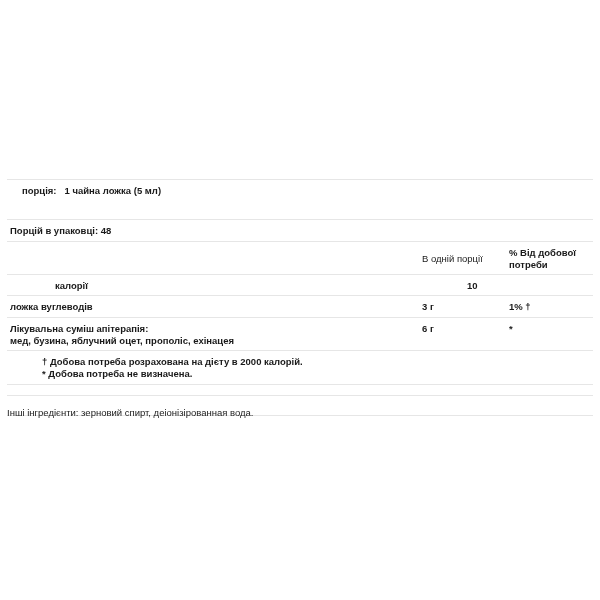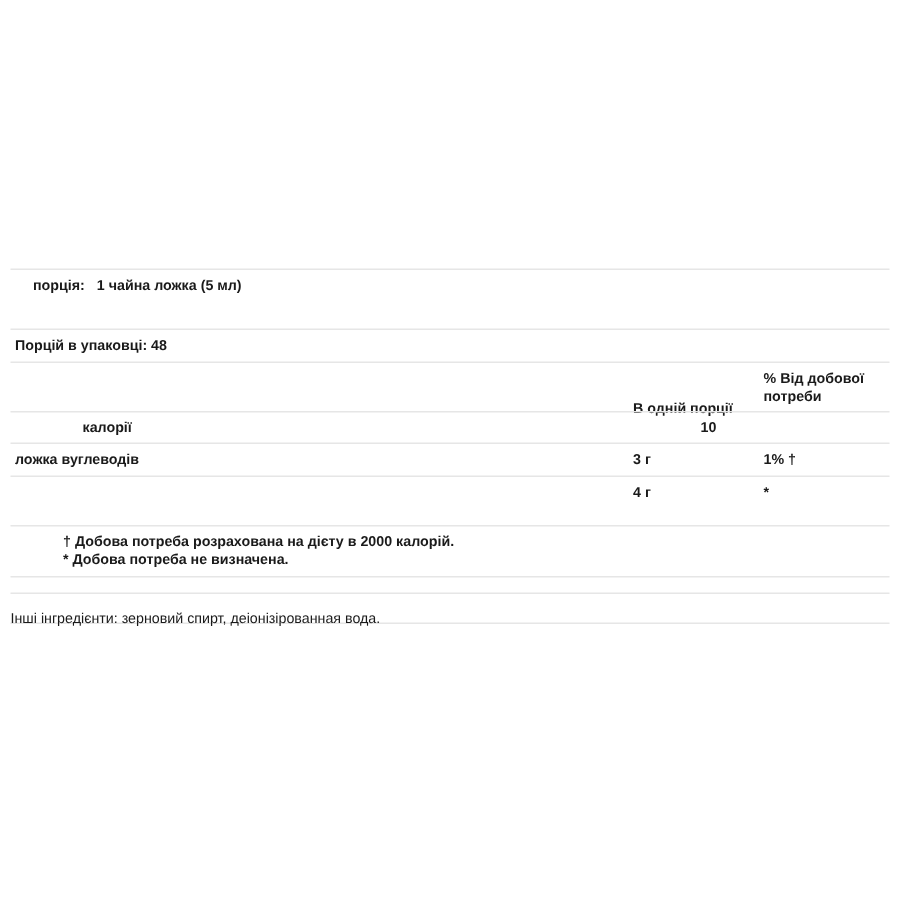--- a/index.html
+++ b/index.html
@@ -9,21 +9,21 @@
   .row { border-top:1px solid #e6e6e6; box-sizing:border-box; position:relative;
          font-size:9.5px; font-weight:bold; line-height:12px; }
   .row .c1 { position:absolute; left:3px; }
   .row .c2 { position:absolute; left:415px; }
   .row .c3 { position:absolute; left:502px; }
   .r-serving { height:21px; }
   .r-serving .c1 { top:5px;padding-left:12px; }
   .r-servings { height:22px;margin-top:19px; }
   .r-servings .c1 { top:5px; }
   .r-header { height:33px; }
-  .r-header .c2 { top:25px; font-weight:bold; }
+  .r-header .c2 { top:11px; font-weight:normal; }
   .r-header .c3 { top:5px; width:80px; }
   .r-cal { height:21px; }
   .r-cal span { top:5px;margin-left:45px; }
   .r-carb { height:22px; }
   .r-carb span { top:5px; }
   .r-blend { height:33px; }
   .r-blend span { top:5px; }
   .r-foot { height:34px; }
   .r-foot span { top:5px;margin-left:16px; }
   .r-empty1 { height:11px; }
@@ -49,22 +49,22 @@
     <span class="c1">калорії</span>
     <span class="c2">10</span>
     <span class="c3"></span>
   </div>
   <div class="row r-carb">
     <span class="c1">ложка вуглеводів</span>
     <span class="c2">3 г</span>
     <span class="c3">1% †</span>
   </div>
   <div class="row r-blend">
-    <span class="c1"><br></span>
-    <span class="c2">4 г</span>
+    <span class="c1"><span>Лікувальна суміш апітерапія:</span><br><span>мед, бузина, яблучний оцет, прополіс, ехінацея</span></span>
+    <span class="c2">6 г</span>
     <span class="c3">*</span>
   </div>
   <div class="row r-foot">
     <span class="c1"><span>† Добова потреба розрахована на дієту в 2000 калорій.</span><br><span>* Добова потреба не визначена.</span></span>
   </div>
   <div class="row r-empty1"></div>
   <div class="row r-empty2"></div>
 </div>
 
 <div class="other">Інші інгредієнти: зерновий спирт, деіонізірованная вода.</div>

